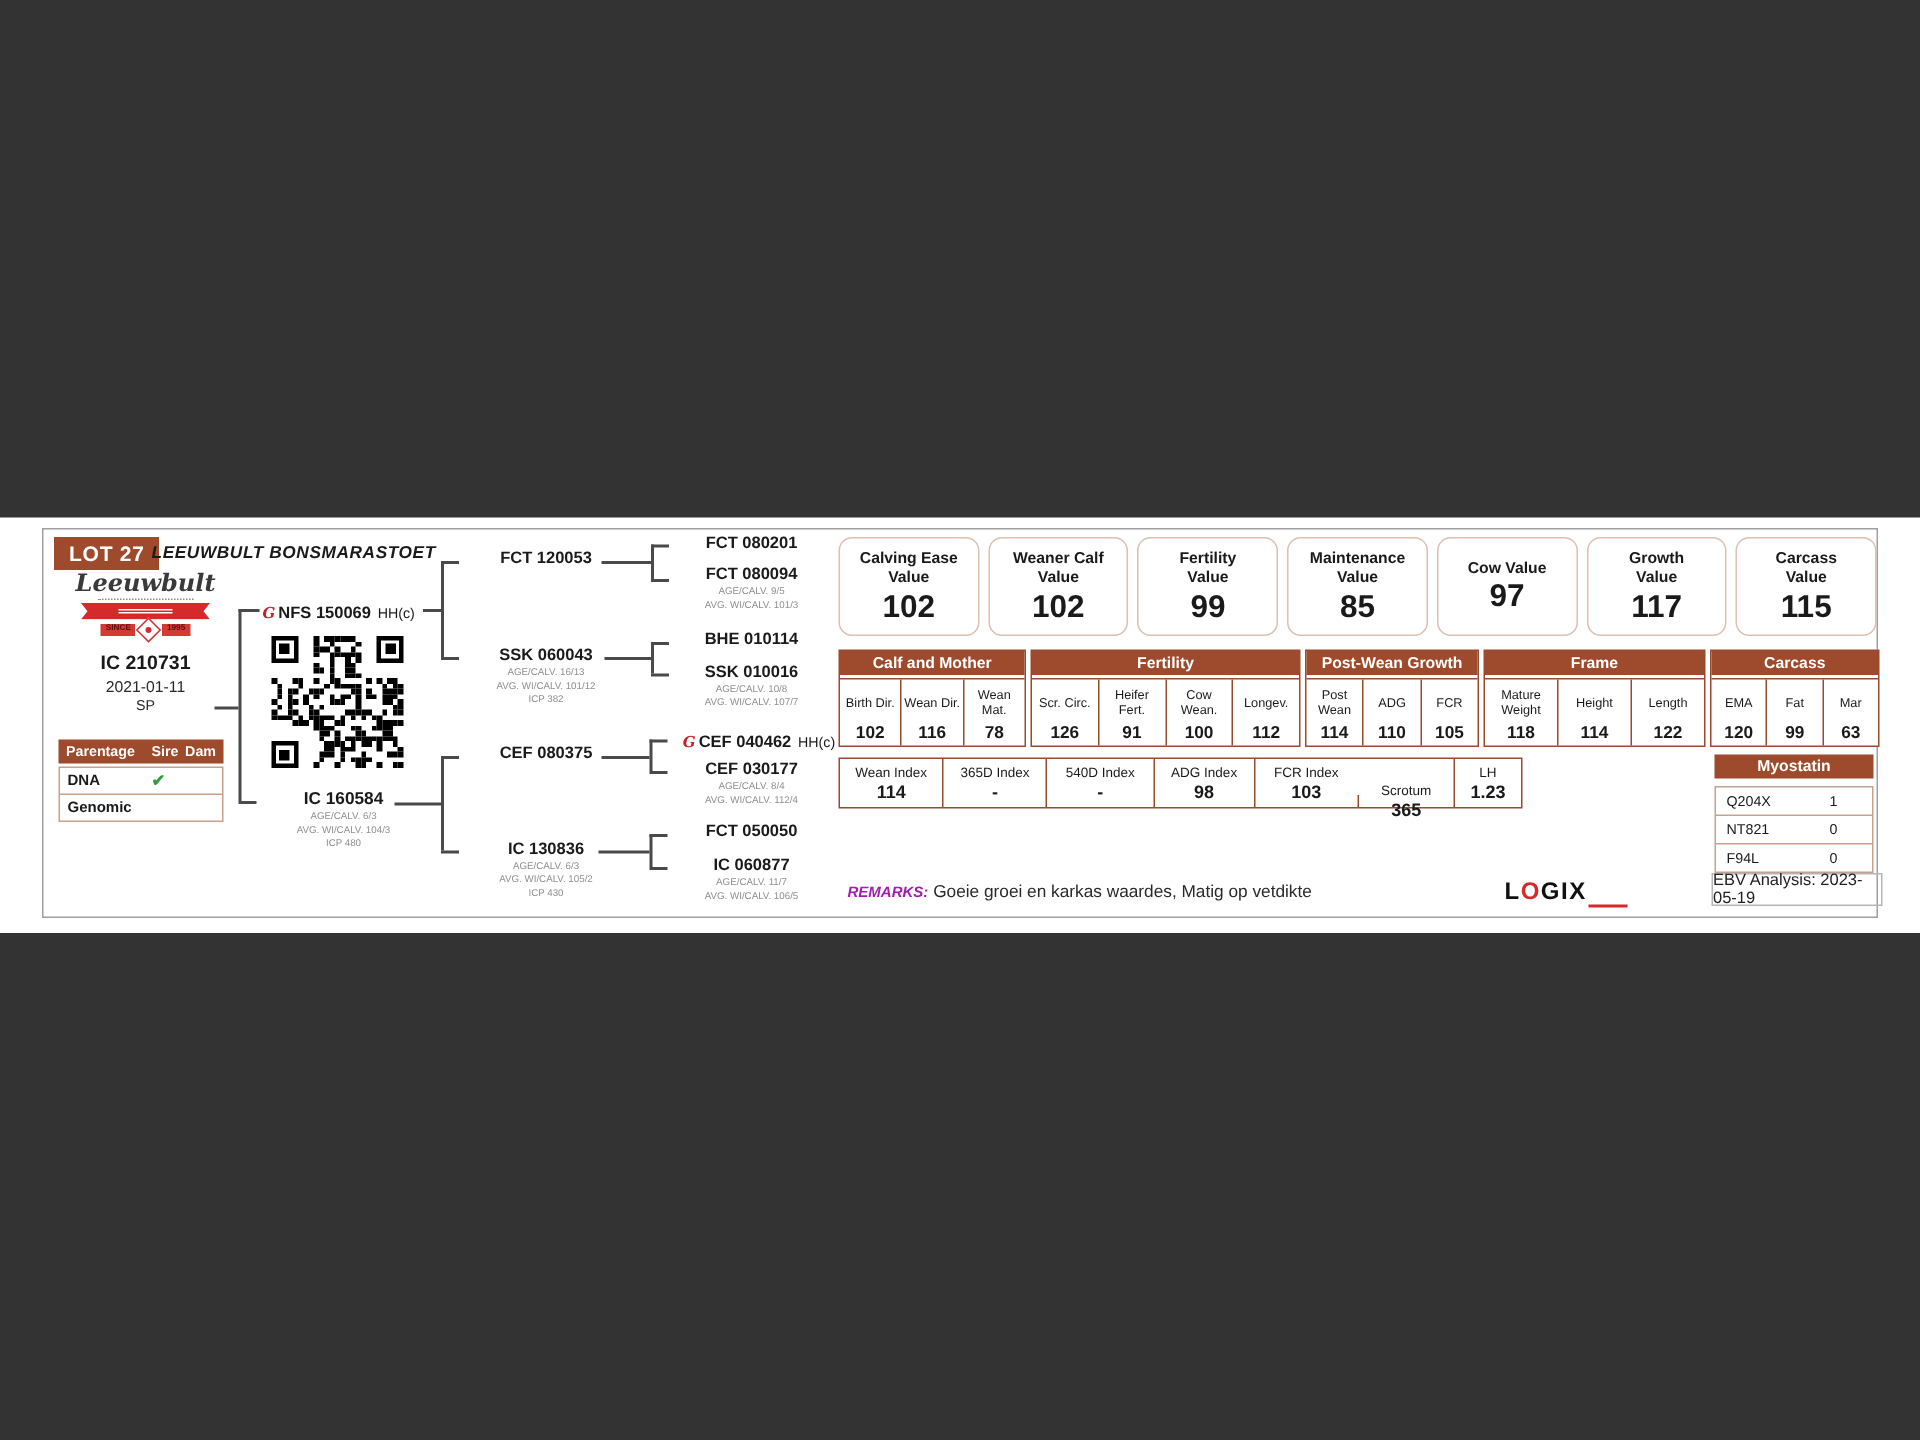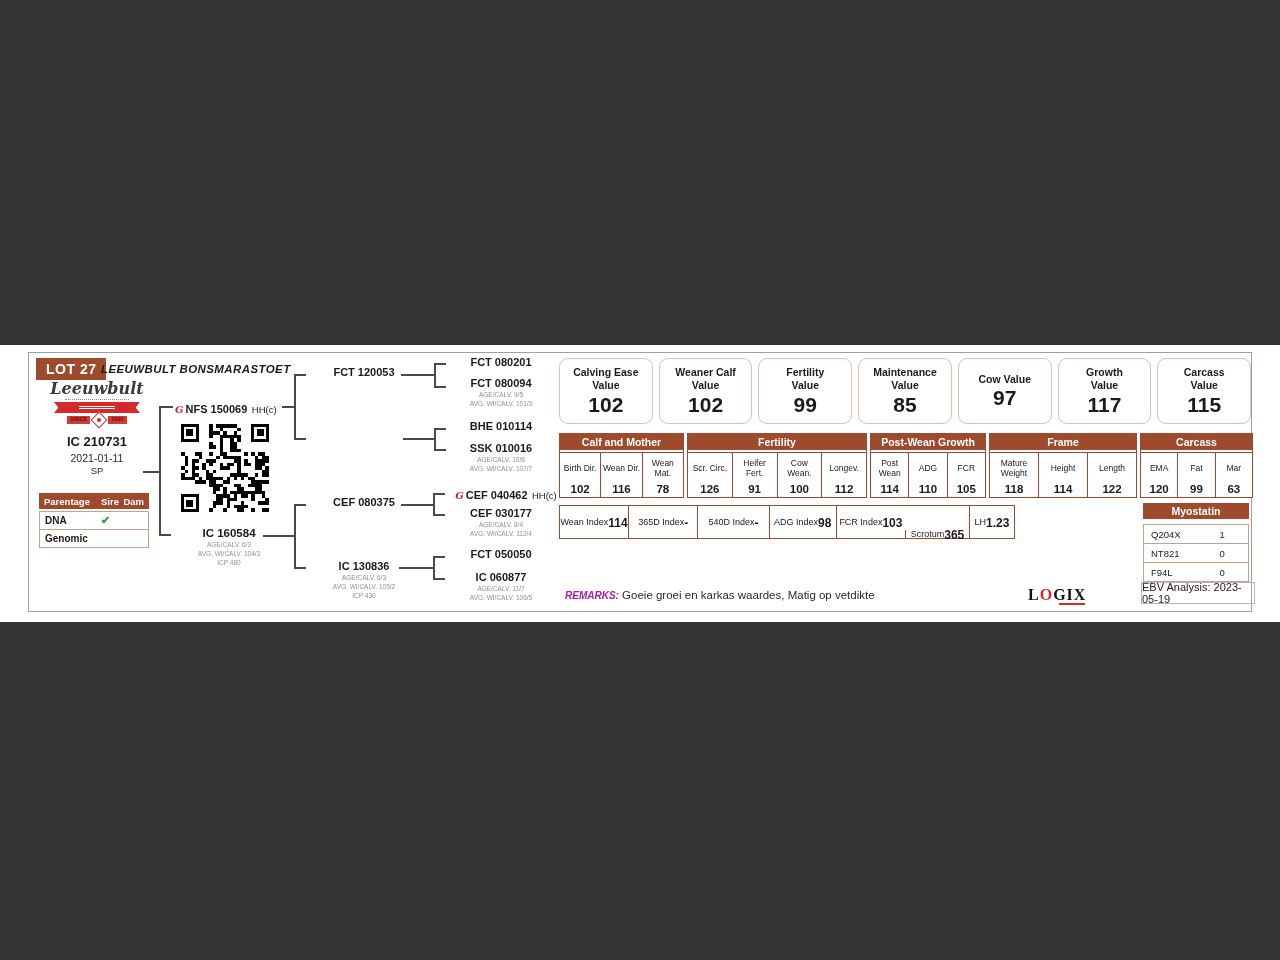--- a/index.html
+++ b/index.html
@@ -68,38 +68,38 @@
   .ebv-group{border:1.5px solid #9a4a2e;box-sizing:border-box;display:flex;flex-direction:column;background:#fff;}
   .ebv-head{background:#9e4a2c;color:#fff;font-weight:bold;font-size:10.5px;text-align:center;height:16px;line-height:16px;}
   .ebv-cols{flex:1;display:flex;margin-top:2px;border-top:1.5px solid #9a4a2e;}
   .ebv-col{flex:1;display:flex;flex-direction:column;}
   .ebv-col + .ebv-col{border-left:1px solid #9a4a2e;}
   .ebv-label{flex:1;font-size:8.5px;display:flex;align-items:center;justify-content:center;text-align:center;line-height:1.15;padding:1px 1px 0;}
   .ebv-val{font-weight:bold;font-size:11.5px;text-align:center;padding-bottom:2px;}
 
   
   .index-row{position:absolute;left:530px;top:152px;width:456px;height:34px;border:1.5px solid #9a4a2e;box-sizing:border-box;display:flex;background:#fff;}
-  .index-cell{display:flex;flex-direction:row;align-items:center;justify-content:center;}
+  .index-cell{display:flex;flex-direction:column;align-items:center;justify-content:center;}
   .index-cell + .index-cell{border-left:1px solid #9a4a2e;}
   .index-cell .il{font-size:9px;}
   .index-cell .iv{font-weight:bold;font-size:12px;margin-top:1px;}
 
   
   .myo{position:absolute;left:1114px;top:150px;width:106px;}
   .myo-head{background:#9e4a2c;color:#fff;font-weight:bold;font-size:10.5px;text-align:center;height:16px;line-height:16px;}
   .myo-body{border:1px solid #c9a08c;margin-top:5px;}
   .myo-row{display:flex;align-items:center;height:18px;font-size:9.5px;padding:0 7px;}
   .myo-row + .myo-row{border-top:1px solid #c9a08c;}
   .myo-row .mg{flex:1.4;}
   .myo-row .mv{flex:1;text-align:center;}
 
   
   .remarks{position:absolute;left:536px;top:236px;font-size:11.5px;color:#2a2a2a;}
   .remarks b{font-size:10px;color:#a21caf;font-style:italic;}
-  .logix{position:absolute;left:999px;top:233px;font-family:Liberation Serif, serif;font-weight:bold;font-size:16px;letter-spacing:1px;color:#111;text-align:center;}
+  .logix{position:absolute;left:974px;top:233px;font-family:Liberation Sans, sans-serif;font-weight:bold;font-size:16px;letter-spacing:1px;color:#111;text-align:center;}
   .logix .lo{color:#d42a2a;}
   .logix-tag{position:absolute;left:1030px;top:250px;width:26px;height:2px;background:#d42a2a;}
   .ebv-date{position:absolute;left:1112px;top:229px;width:114px;height:22px;border:1px solid #b5b5b5;box-sizing:border-box;display:flex;align-items:center;justify-content:center;font-size:11px;color:#222;}
 </style>
 </head>
 <body>
 
 <div class="white-strip"></div>
 
 <div class="card">
@@ -411,20 +411,26 @@
   <div class="pnode" style="left:144px;top:174px;width:112px;">
     <div class="pid" style="font-size:11.5px;">IC 160584</div>
     <div class="psub">AGE/CALV. 6/3</div>
     <div class="psub">AVG. WI/CALV. 104/3</div>
     <div class="psub">ICP 480</div>
   </div>
 
   <div class="pnode" style="left:270px;top:13px;width:130px;">
     <div class="pid">FCT 120053</div>
   </div>
+  <div class="pnode" style="left:270px;top:78px;width:130px;">
+    <div class="pid">SSK 060043</div>
+    <div class="psub">AGE/CALV. 16/13</div>
+    <div class="psub">AVG. WI/CALV. 101/12</div>
+    <div class="psub">ICP 382</div>
+  </div>
   <div class="pnode" style="left:270px;top:143px;width:130px;">
     <div class="pid">CEF 080375</div>
   </div>
   <div class="pnode" style="left:270px;top:207px;width:130px;">
     <div class="pid">IC 130836</div>
     <div class="psub">AGE/CALV. 6/3</div>
     <div class="psub">AVG. WI/CALV. 105/2</div>
     <div class="psub">ICP 430</div>
   </div>
 

